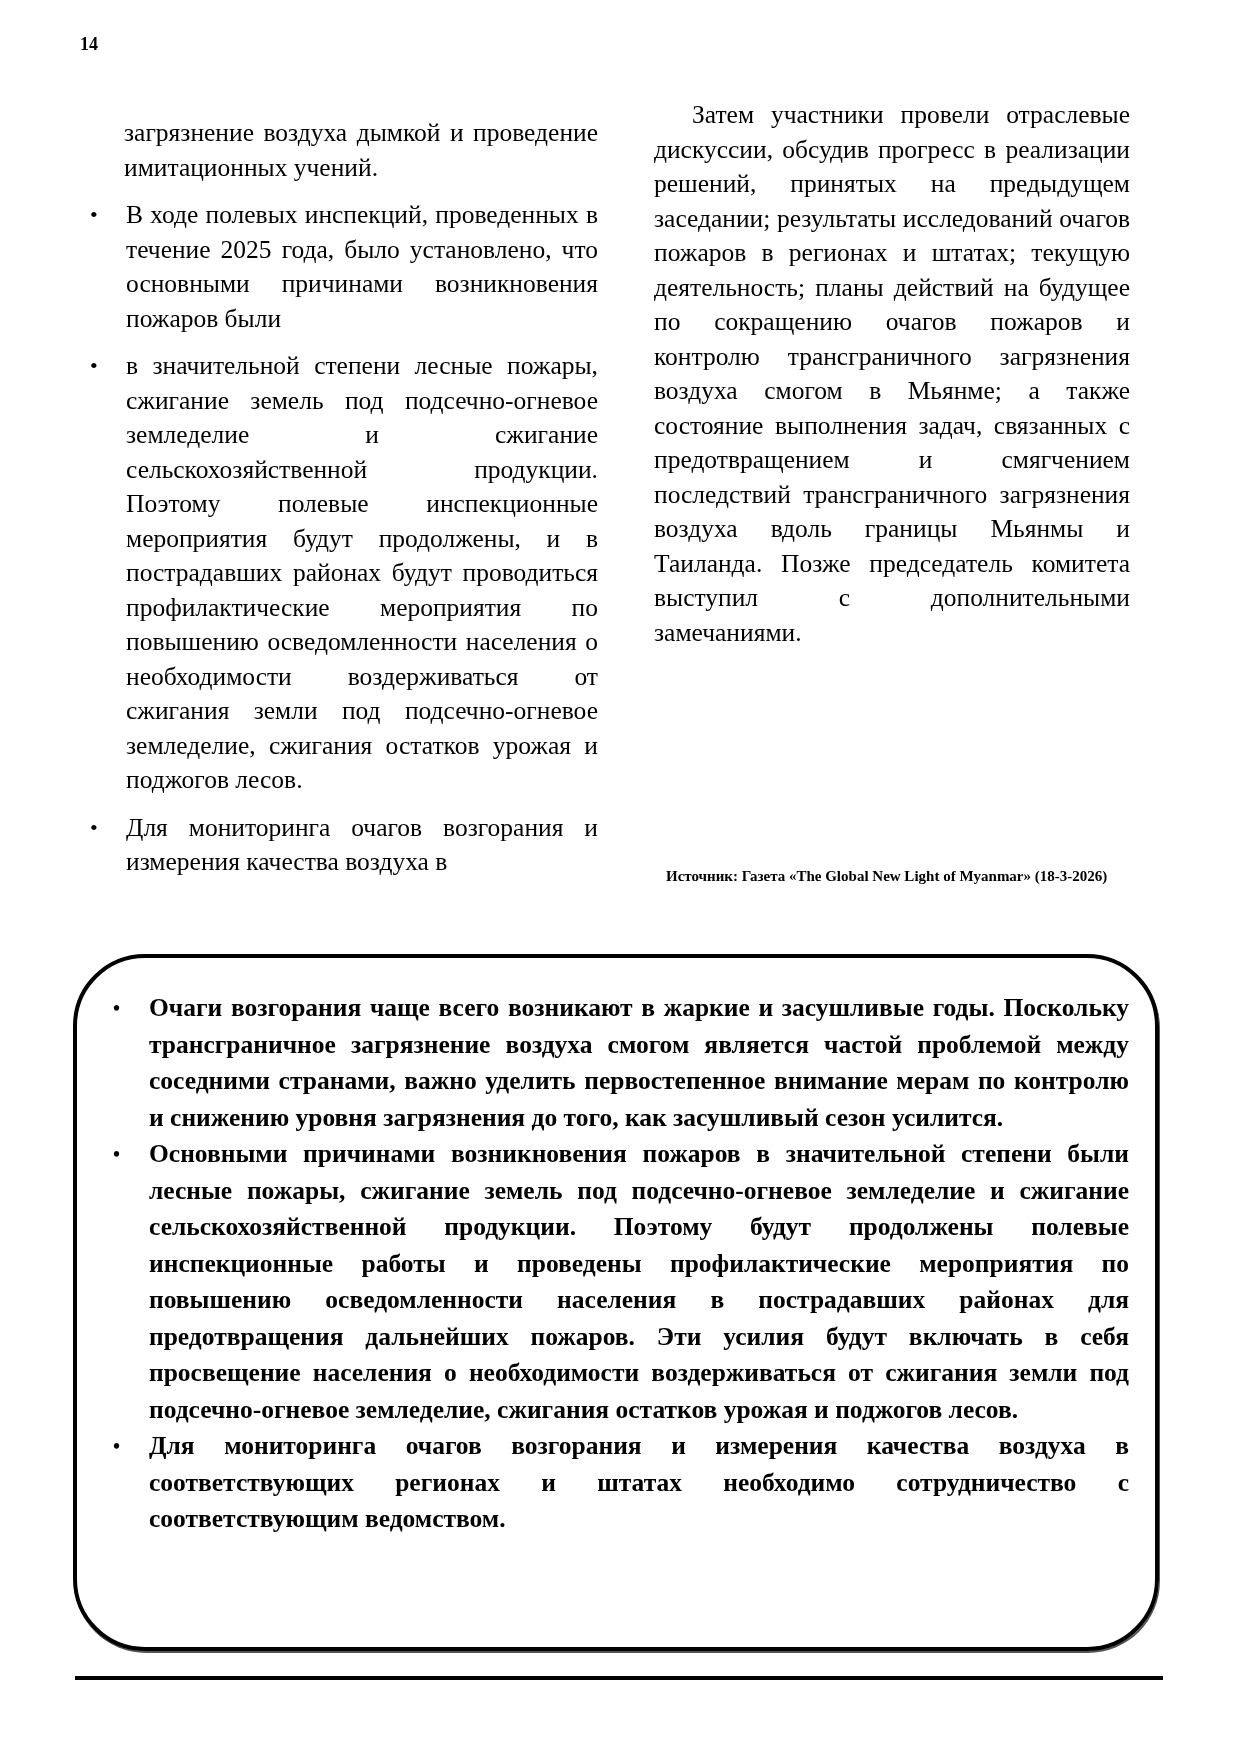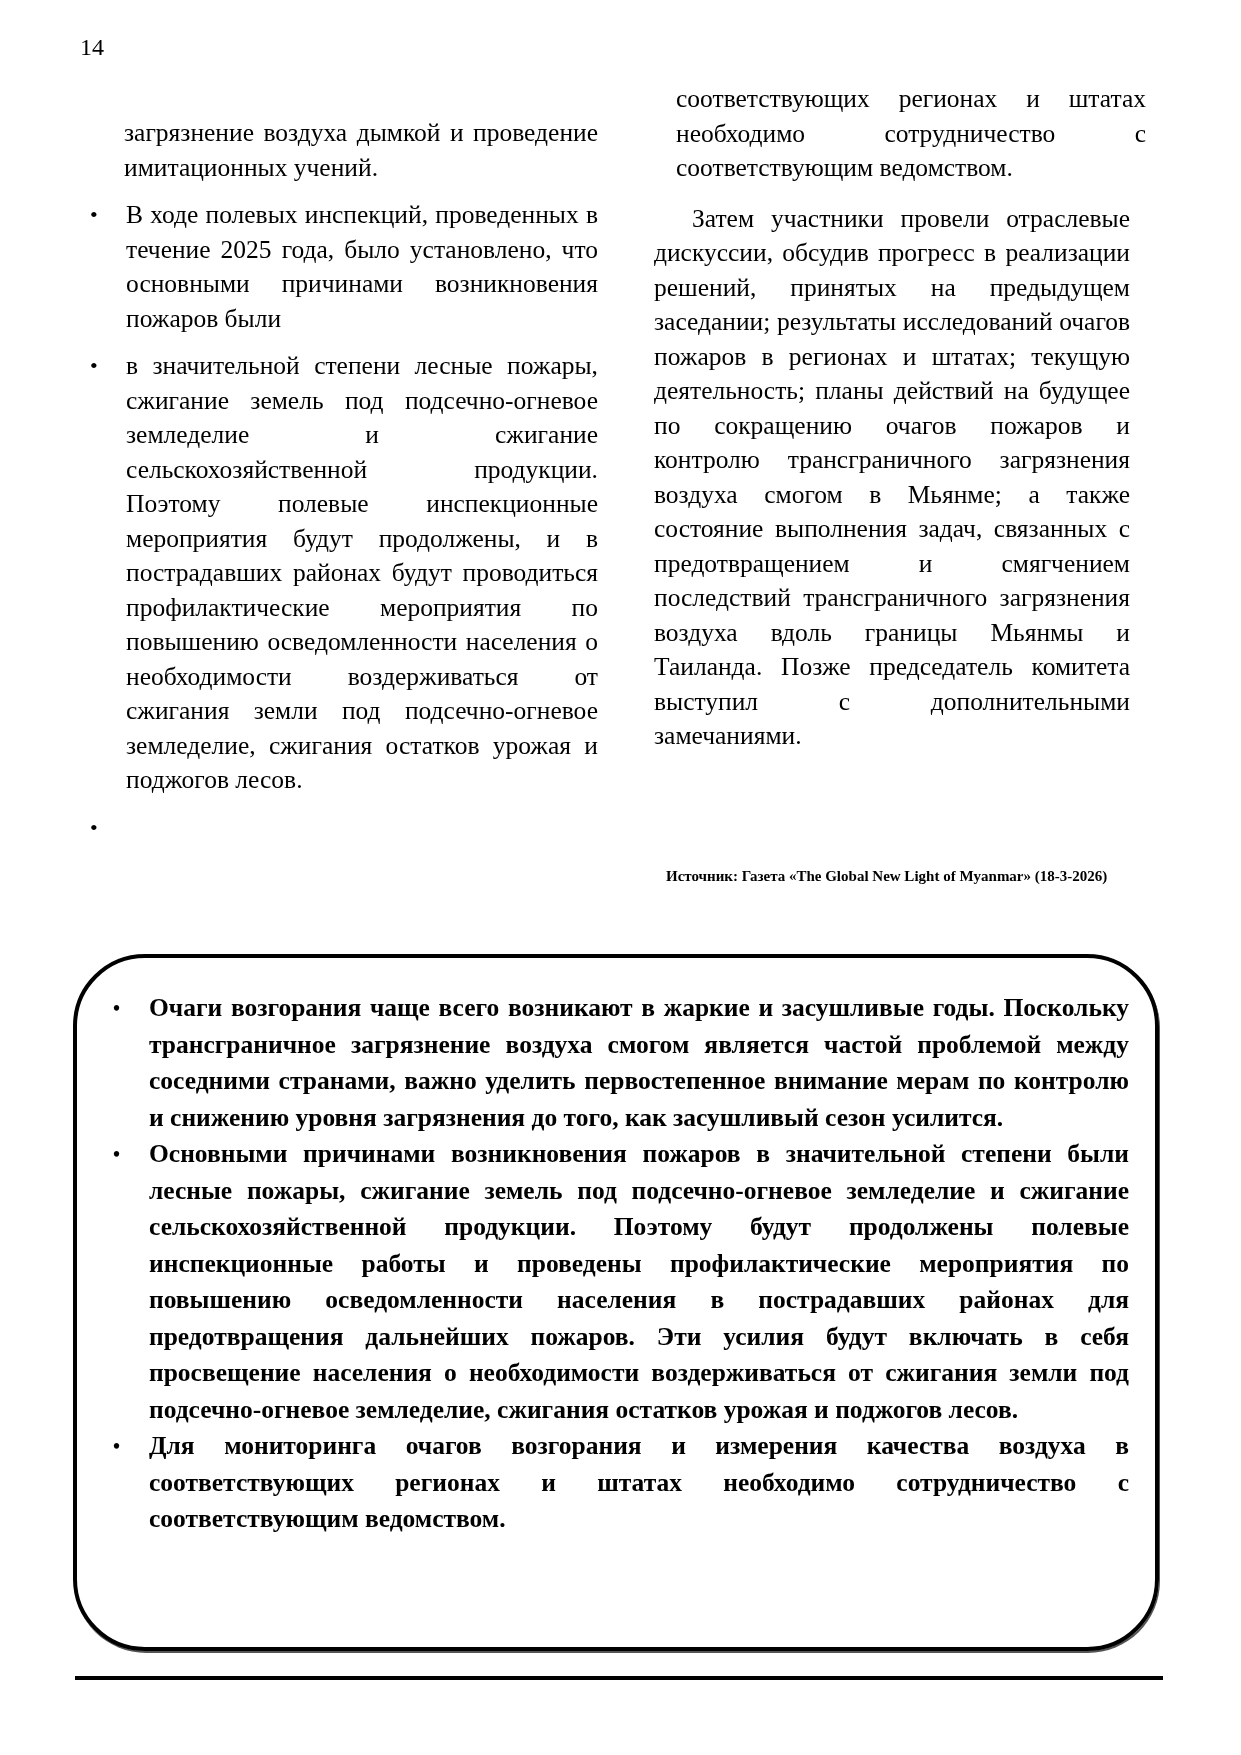--- a/index.html
+++ b/index.html
@@ -12,22 +12,22 @@
       height: 1755px;
       position: relative;
       overflow: hidden;
       font-family: "Liberation Serif", serif;
       color: #000000;
     }
     .page-number {
       position: absolute;
       left: 80px;
       top: 34px;
-      font-size: 24px;
-      font-weight: normal;
+      font-size: 18px;
+      font-weight: bold;
     }
     .col {
       position: absolute;
       font-size: 25.5px;
       line-height: 34.5px;
       text-align: justify;
     }
     .col-left {
       left: 86px;
       top: 82px;
@@ -124,26 +124,26 @@
     <li>
       <span class="bullet">•</span>
       <span>В ходе полевых инспекций, проведенных в течение 2025 года, было установлено, что основными причинами возникновения пожаров были</span>
     </li>
     <li>
       <span class="bullet">•</span>
       <span>в значительной степени лесные пожары, сжигание земель под подсечно-огневое земледелие и сжигание сельскохозяйственной продукции. Поэтому полевые инспекционные мероприятия будут продолжены, и в пострадавших районах будут проводиться профилактические мероприятия по повышению осведомленности населения о необходимости воздерживаться от сжигания земли под подсечно-огневое земледелие, сжигания остатков урожая и поджогов лесов.</span>
     </li>
     <li>
       <span class="bullet">•</span>
+      <span>Для мониторинга очагов возгорания и измерения качества воздуха в</span>
     </li>
   </ul>
 </div>
 
 <div class="col col-right">
-  <div class="cont-block">соответствующих регионах и штатах необходимо сотрудничество с соответствующим ведомством.</div>
   <p class="para">Затем участники провели отраслевые дискуссии, обсудив прогресс в реализации решений, принятых на предыдущем заседании; результаты исследований очагов пожаров в регионах и штатах; текущую деятельность; планы действий на будущее по сокращению очагов пожаров и контролю трансграничного загрязнения воздуха смогом в Мьянме; а также состояние выполнения задач, связанных с предотвращением и смягчением последствий трансграничного загрязнения воздуха вдоль границы Мьянмы и Таиланда. Позже председатель комитета выступил с дополнительными замечаниями.</p>
 </div>
 
 <div class="source">Источник: Газета «The Global New Light of Myanmar» (18-3-2026)</div>
 
 <div class="box">
   <ul>
     <li>
       <span class="bullet">•</span>
       <span>Очаги возгорания чаще всего возникают в жаркие и засушливые годы. Поскольку трансграничное загрязнение воздуха смогом является частой проблемой между соседними странами, важно уделить первостепенное внимание мерам по контролю и снижению уровня загрязнения до того, как засушливый сезон усилится.</span>

